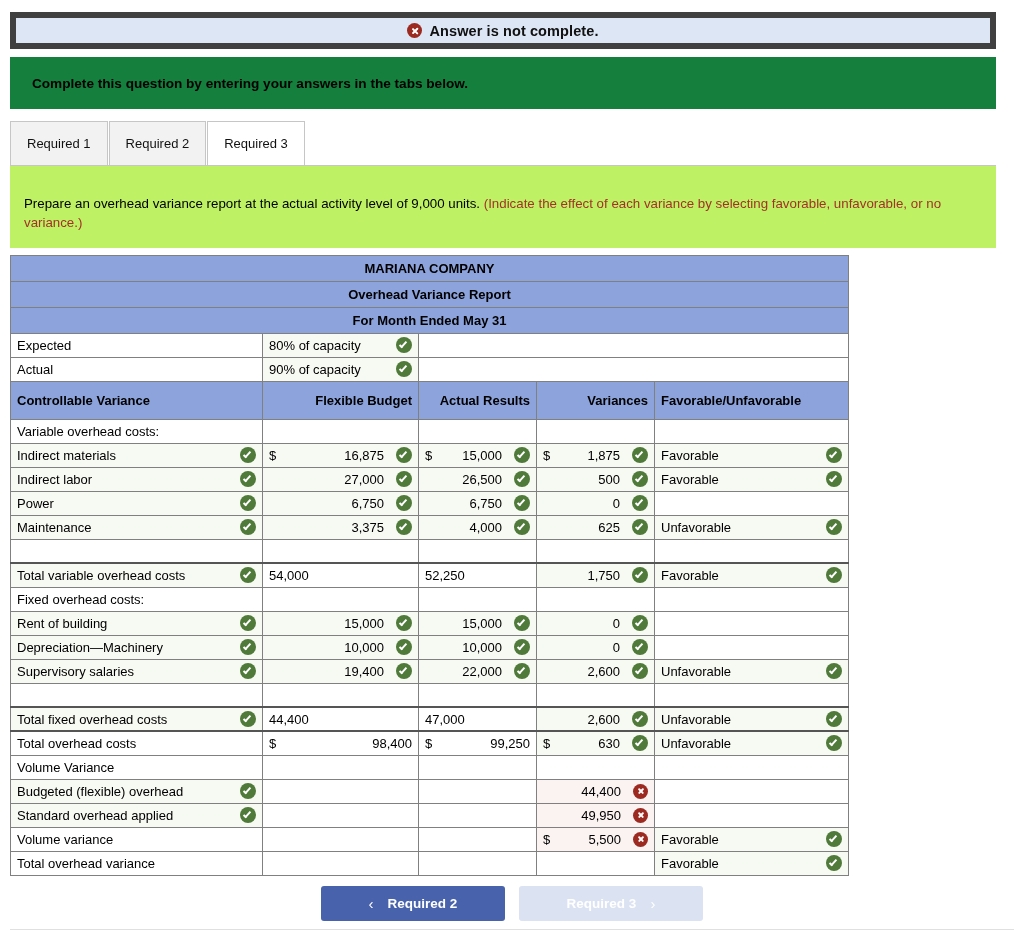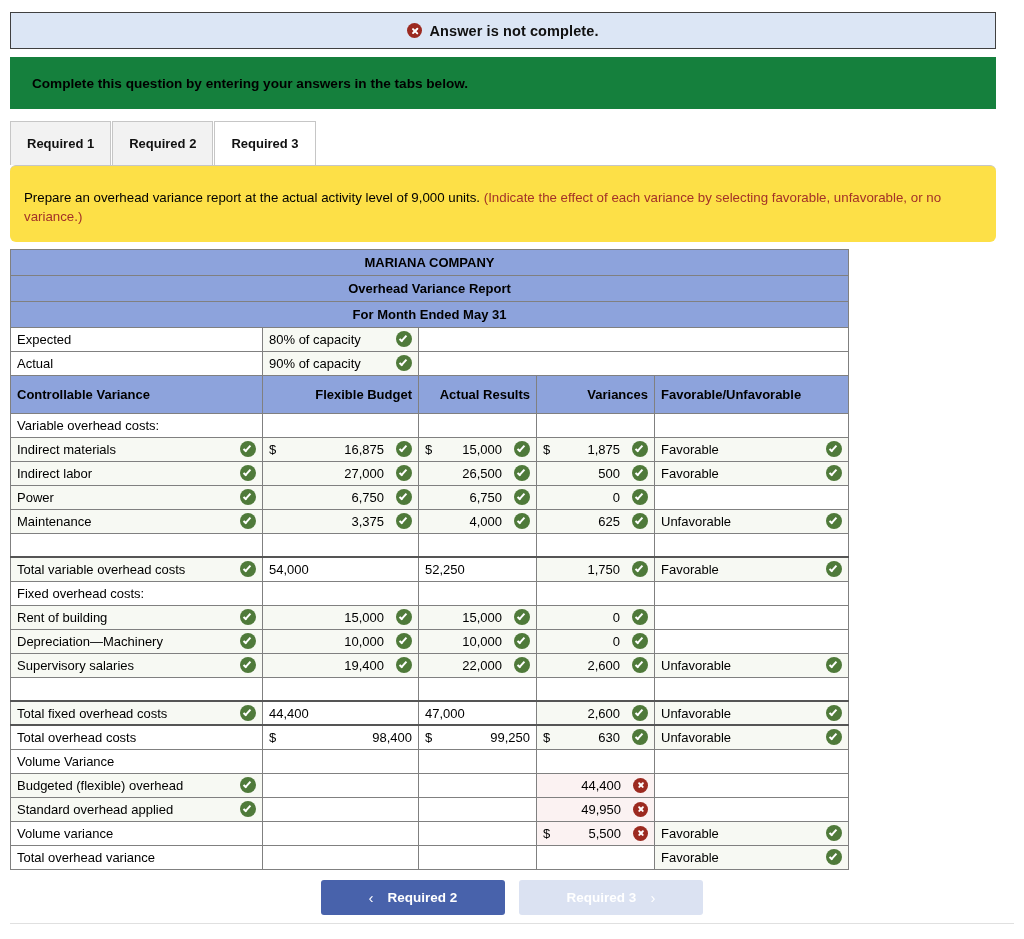--- a/index.html
+++ b/index.html
@@ -14,21 +14,21 @@
     font-size: 13px;
     color: #000;
     position: relative;
     overflow: hidden;
   }
 
   
   .alert-banner {
     margin: 12px 28px 0 10px;
     background: #dce6f5;
-    border: 1px solid #404040;
+    border: 6px solid #404040;
     height: 37px;
     display: flex;
     align-items: center;
     justify-content: center;
     box-sizing: border-box;
   }
   .alert-banner .alert-text {
     font-weight: bold;
     font-size: 14.5px;
     color: #111;
@@ -118,38 +118,36 @@
     background: #f2f2f2;
     height: 44px;
     display: flex;
     align-items: center;
     justify-content: center;
     padding: 8px 16px;
     font-size: 13px;
     box-sizing: border-box;
     margin-right: 1px;
     color: #111;
-    font-weight: bold;
   }
   .tab.active {
     background: #ffffff;
     position: relative;
     z-index: 3;
   }
 
   
   .prompt-box {
     margin: 0 28px 0 10px;
-    background: #fde047;
+    background: #bef264;
     border-top: 1px solid #c6c6c6;
-    padding: 22px 14px 15px 14px;
+    padding: 28px 14px 15px 14px;
     box-sizing: border-box;
     font-size: 13.3px;
     line-height: 1.45;
-    border-radius: 6px;
   }
   .prompt-box .red { color: #a33228; }
 
   
   table.report {
     margin-left: 10px;
     margin-top: 7px;
     border-collapse: collapse;
     width: 838px;
     table-layout: fixed;

